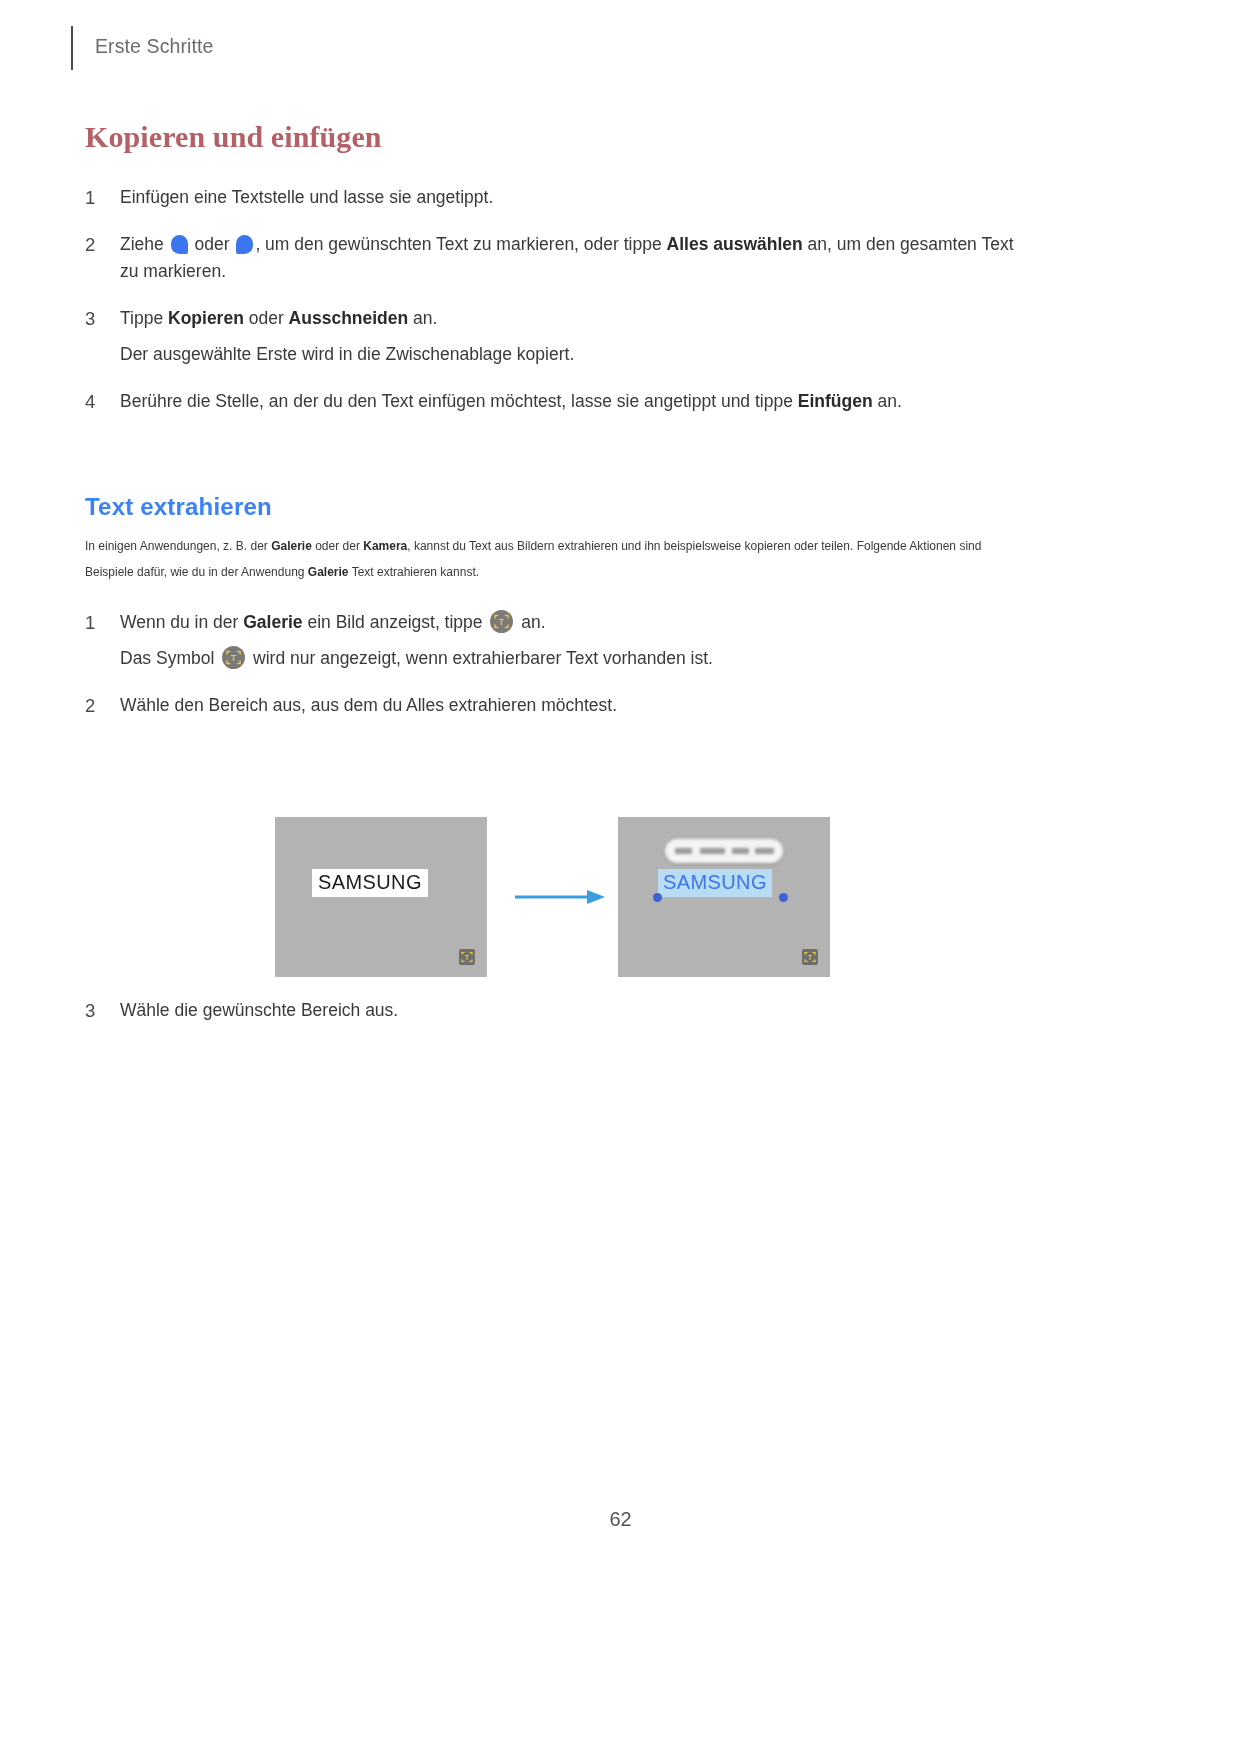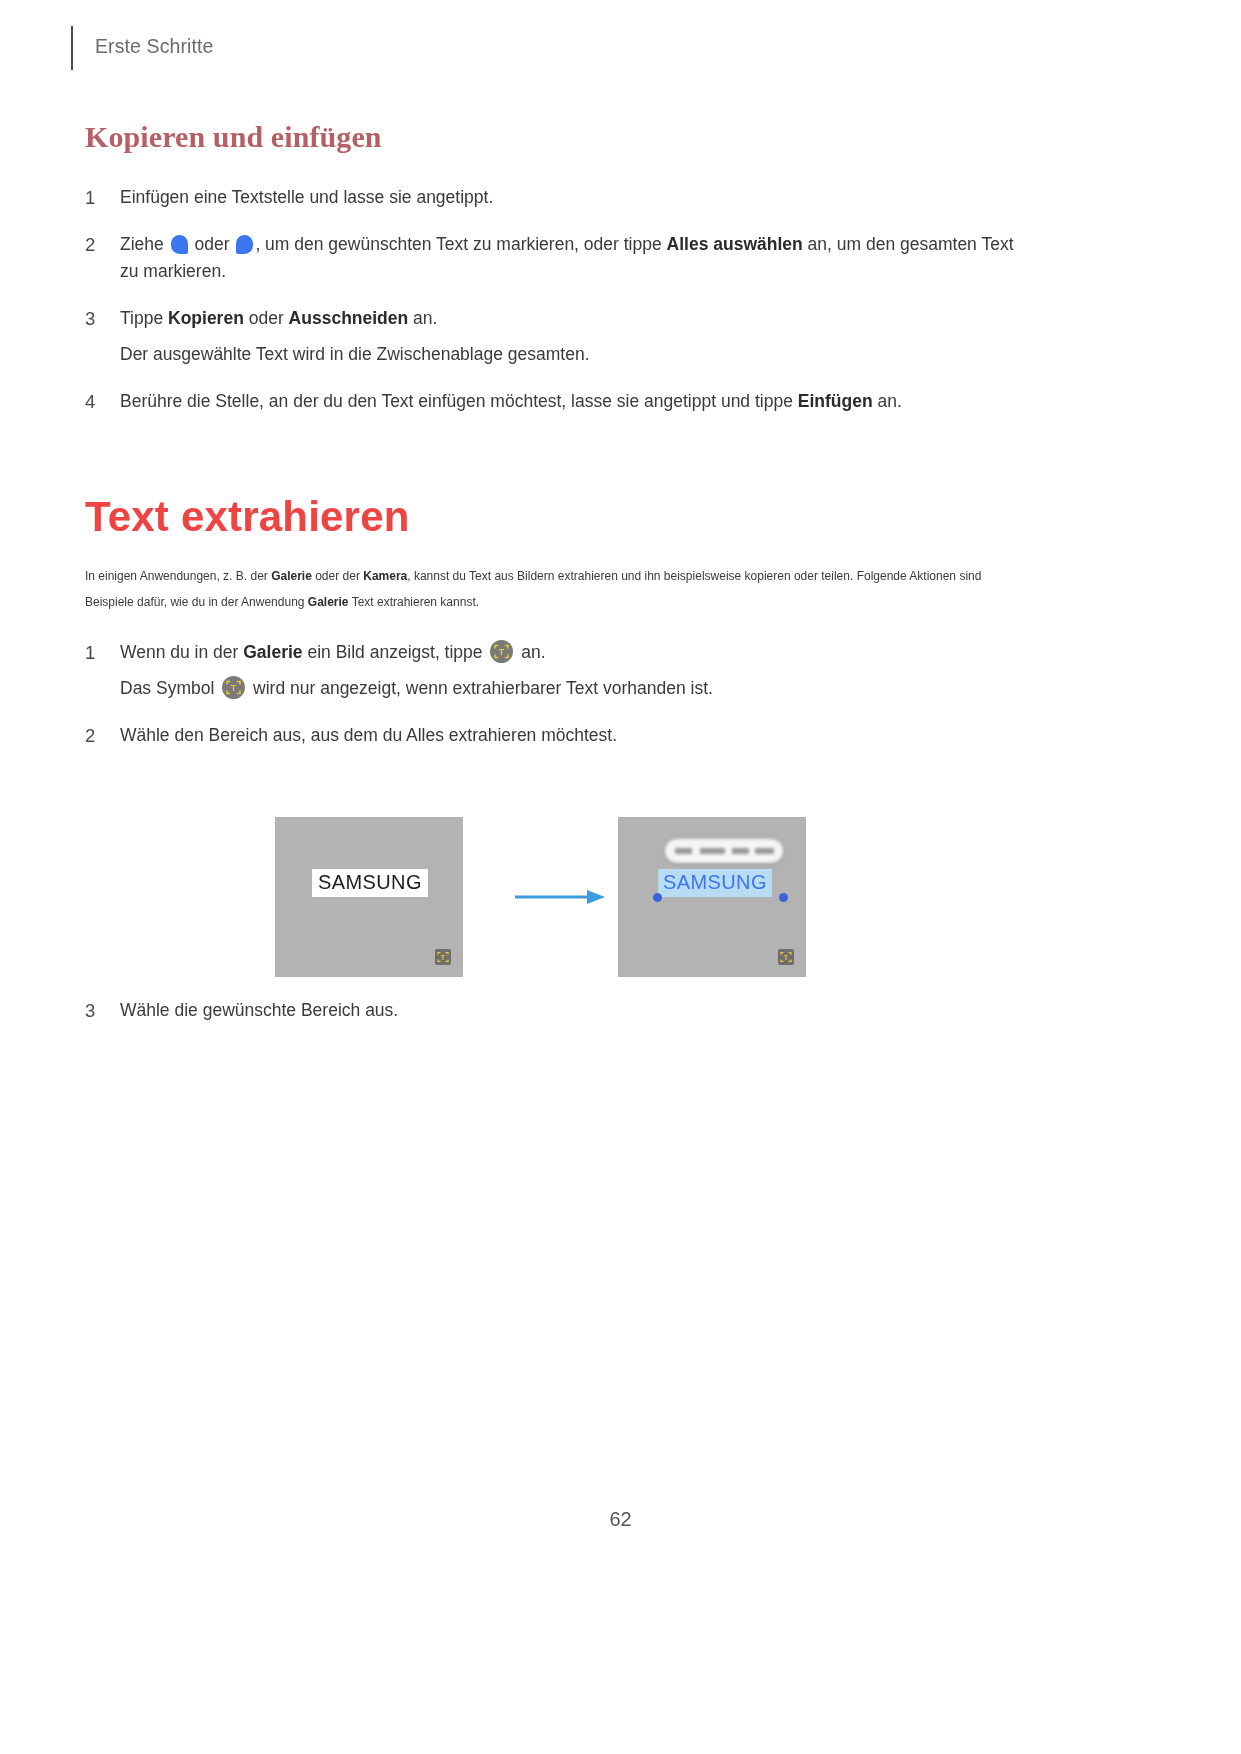--- a/index.html
+++ b/index.html
@@ -55,24 +55,24 @@
 
   h1.sec-red {
     font-size: 30px;
     font-weight: bold;
     color: #b55f66;
     margin: 0 0 30px 0;
     letter-spacing: .1px;
     font-family: Liberation Serif, serif;
   }
   h1.sec-blue {
-    font-size: 42px;
+    font-size: 24px;
     font-weight: bold;
-    color: #ef4444;
-    margin: 0 0 22px 0;
+    color: #3b82f6;
+    margin: 0 0 12px 0;
     letter-spacing: .2px;
   }
 
   .para {
     font-size: 12px;
     line-height: 26px;
     color: #3a3a3a;
     margin: 0 0 24px 0;
   }
 
@@ -132,21 +132,21 @@
   
   .figure-row {
     position: absolute;
     left: 85px;
     top: 817px;
     width: 940px;
     height: 165px;
   }
   .shot {
     position: absolute;
-    width: 188px;
+    width: 212px;
     height: 160px;
     background: #b3b3b3;
     overflow: hidden;
   }
   .shot-left  { left: 190px; top: 0; }
   .shot-right { left: 533px; top: 0; }
 
   .label-white {
     position: absolute;
     left: 37px;
@@ -246,21 +246,21 @@
     <div class="header-title">Erste Schritte</div>
   </div>
 
   <div class="content">
 
     <h1 class="sec-red">Kopieren und einfügen</h1>
 
     <ol class="steps" id="steps-copy">
         <li class="step"><span class="step-num">1</span><span>Einfügen eine Textstelle und lasse sie angetippt.</span></li>
         <li class="step"><span class="step-num">2</span><span>Ziehe <span class="handle-left"></span> oder <span class="handle-right"></span>, um den gewünschten Text zu markieren, oder tippe <b>Alles auswählen</b> an, um den gesamten Text zu markieren.</span></li>
-        <li class="step"><span class="step-num">3</span><span>Tippe <b>Kopieren</b> oder <b>Ausschneiden</b> an.</span><span class="step-sub">Der ausgewählte Text wird in die Zwischenablage gesamten.</span></li>
+        <li class="step"><span class="step-num">3</span><span>Tippe <b>Kopieren</b> oder <b>Ausschneiden</b> an.</span><span class="step-sub">Der ausgewählte Erste wird in die Zwischenablage kopiert.</span></li>
         <li class="step"><span class="step-num">4</span><span>Berühre die Stelle, an der du den Text einfügen möchtest, lasse sie angetippt und tippe <b>Einfügen</b> an.</span></li>
       </ol>
 
     <div style="height:58px"></div>
 
     <h1 class="sec-blue">Text extrahieren</h1>
 
     <p class="para" id="intro-extract">In einigen Anwendungen, z. B. der <b>Galerie</b> oder der <b>Kamera</b>, kannst du Text aus Bildern extrahieren und ihn beispielsweise kopieren oder teilen. Folgende Aktionen sind Beispiele dafür, wie du in der Anwendung <b>Galerie</b> Text extrahieren kannst.</p>
 
     <ol class="steps" id="steps-extract">

